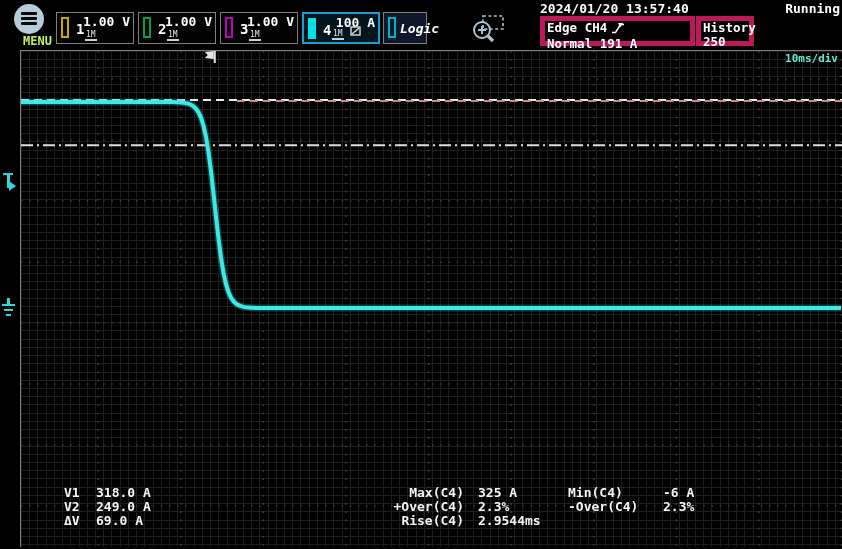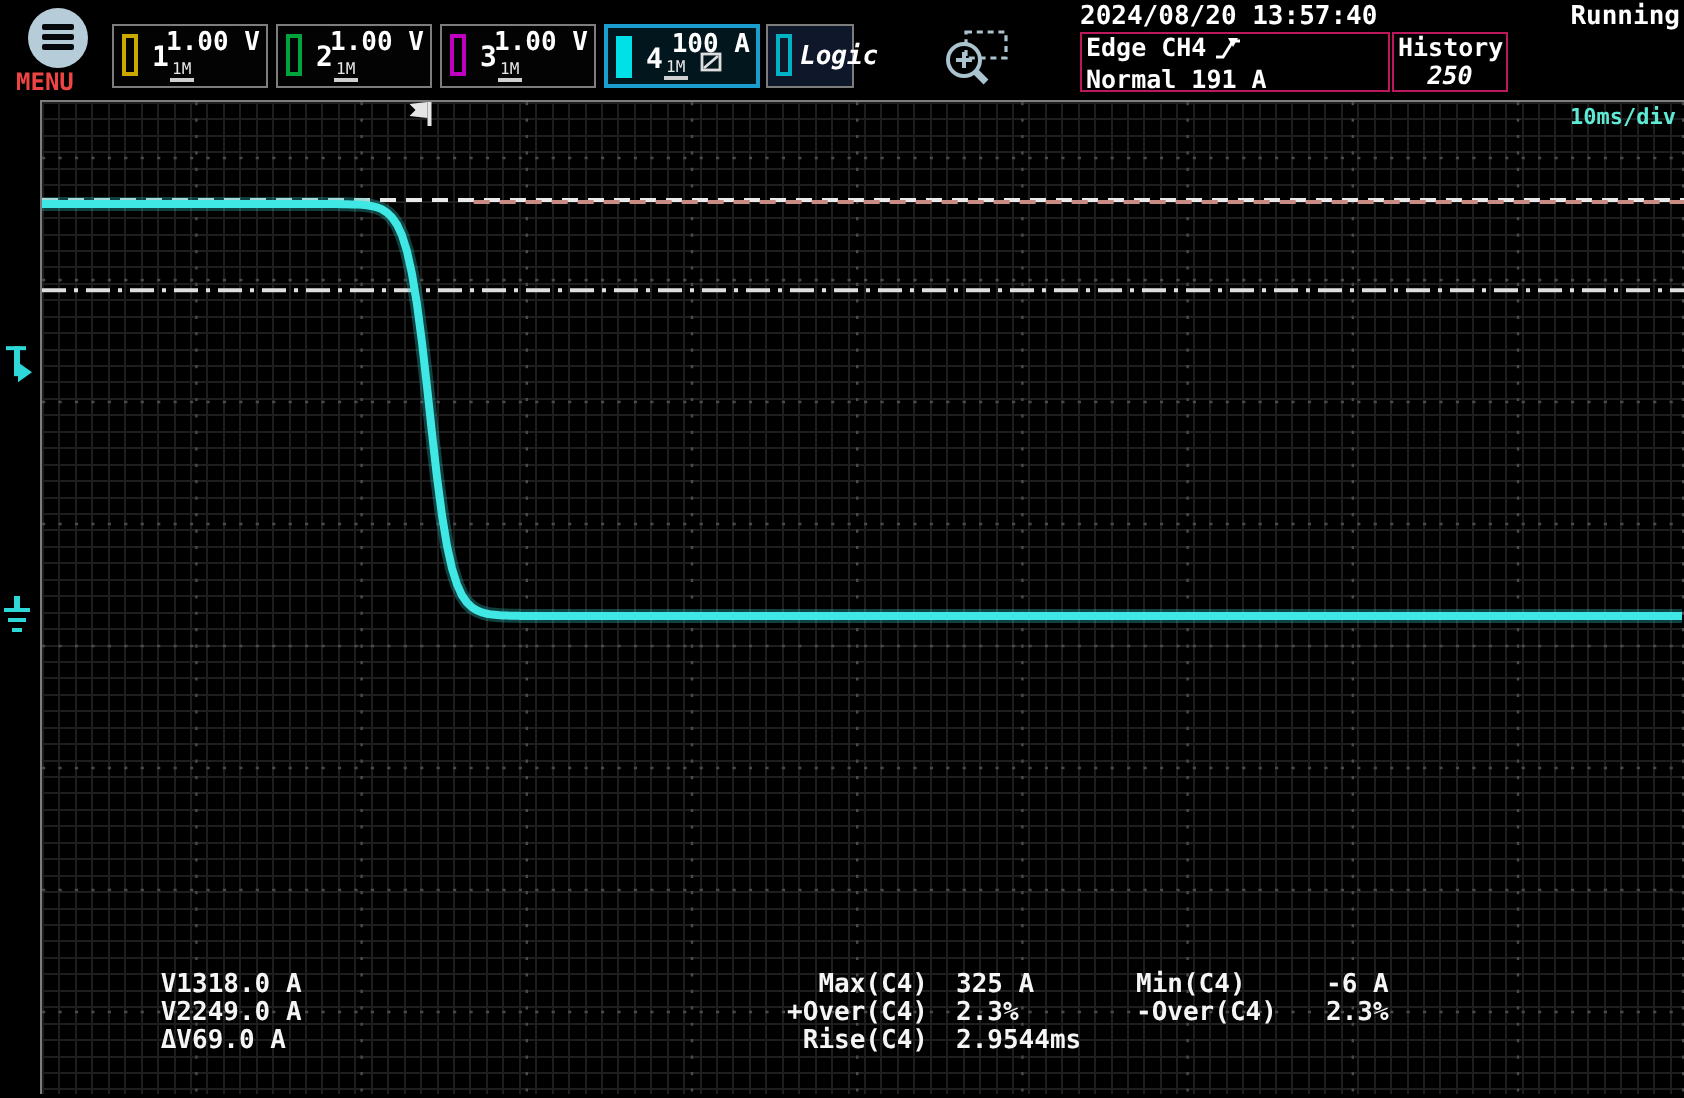--- a/index.html
+++ b/index.html
@@ -4,61 +4,61 @@
 <style>
   html,body{margin:0;padding:0;background:#000;}
   .screen{position:relative;width:842px;height:549px;background:#000;overflow:hidden;
           font-family:"DejaVu Sans Mono",monospace;color:#f0f0f0;}
   
   .menu-btn{position:absolute;left:8px;top:3px;width:44px;height:44px;cursor:pointer;}
   .menu-circle{position:absolute;left:6px;top:1px;width:30px;height:30px;border-radius:50%;
                background:#b6cdd9;}
   .menu-circle i{position:absolute;left:7px;width:16px;height:3px;background:#06090c;border-radius:1px;}
   .menu-circle i:nth-child(1){top:8px}.menu-circle i:nth-child(2){top:13px}.menu-circle i:nth-child(3){top:18px}
-  .menu-label{position:absolute;left:0;top:31px;width:44px;text-align:left;font-size:12px;
-              font-weight:bold;color:#ef4444;letter-spacing:0;}
+  .menu-label{position:absolute;left:0;top:31px;width:44px;text-align:right;font-size:12px;
+              font-weight:bold;color:#bef264;letter-spacing:0;}
   .channels{position:absolute;left:56px;top:12px;display:flex;gap:4px;}
   .chbox{position:relative;width:78px;height:32px;border:1px solid #7d7d7d;background:#030303;
          box-sizing:border-box;}
   .chbox.sel{border:2px solid #1b9ecd;background:#02161d;}
   .cbar{position:absolute;left:4px;top:4px;width:8px;height:21px;border:2px solid;box-sizing:border-box;}
   .cnum{position:absolute;left:19px;top:8px;font-size:14px;font-weight:bold;color:#fff;}
   .cval{position:absolute;right:3px;top:1px;font-size:13px;font-weight:bold;color:#fff;}
   .cimp{position:absolute;left:28px;bottom:2px;font-size:8px;line-height:8px;color:#e8e8e8;
         border-bottom:2px double #cfcfcf;padding:0 1px;}
   .cprobe{position:absolute;left:46px;bottom:2px;}
   .logicbox{position:absolute;left:383px;top:12px;width:44px;height:32px;border:1px solid #7d7d7d;
             background:#0f172a;box-sizing:border-box;font-style:italic;}
   .logicbar{position:absolute;left:4px;top:4px;width:8px;height:21px;border:2px solid #00b2c4;box-sizing:border-box;}
   .logiclabel{position:absolute;left:16px;top:8px;font-size:13px;font-weight:bold;color:#fff;}
   .zoomsearch{position:absolute;left:470px;top:13px;width:36px;height:32px;cursor:pointer;}
   .dtline{position:absolute;left:540px;top:1px;width:300px;display:flex;font-size:13px;
           font-weight:bold;color:#fff;white-space:pre;}
   .dt-trig{margin-left:9px;}
   .dt-run{margin-left:auto;}
-  .hbox{position:absolute;top:16px;border:1px solid #be185d;box-sizing:border-box;height:30px;
+  .hbox{position:absolute;top:16px;border:5px solid #be185d;box-sizing:border-box;height:30px;
         font-size:12.5px;font-weight:bold;color:#fff;line-height:14px;padding:0 2px;background:#000;}
   .trigbox{left:540px;width:155px;}
   .histbox{left:696px;width:58px;}
   .acqbox{left:755px;width:87px;}
-  .boxline2r{text-align:center;font-style:italic;}
+  .boxline2r{text-align:left;}
   .edgeicon{display:inline-block;vertical-align:-2px;margin-left:4px;}
   
   .leftmargin{position:absolute;left:0;top:48px;width:20px;height:501px;background:#000;}
   .grid{position:absolute;left:20px;top:50px;width:821px;height:496px;
         border-left:1px solid #7d7d7d;border-top:1px solid #7d7d7d;box-sizing:content-box;
         background-image:
           repeating-linear-gradient(to right,#1e1e1e 0 1px,transparent 1px 8.22px),
           repeating-linear-gradient(to bottom,#1e1e1e 0 1px,transparent 1px 8.22px);}
   .grid svg{position:absolute;left:0;top:0;}
   .timebase{position:absolute;right:4px;top:52px;font-size:11px;font-weight:bold;color:#5eead4;}
   
   .meas{position:absolute;font-size:13px;font-weight:bold;color:#f5f5f5;line-height:14px;}
   .meas .row{display:flex;white-space:pre;}
-  .cursorblock{left:64px;top:486px;text-align:right;}
+  .cursorblock{left:64px;top:486px;}
   .cursorblock .mlabel{width:32px;}
   .col1{left:358px;top:486px;}
   .col1 .mlabel{width:80px;text-align:right;padding-left:26px;}
   .col1 .mvalue{margin-left:14px;}
   .col2{left:568px;top:486px;}
   .col2 .mlabel{width:89px;}
   .col2 .mvalue{margin-left:6px;}
 </style>
 </head>
 <body>
@@ -114,21 +114,21 @@
     <svg width="36" height="32" viewBox="0 0 36 32">
       <rect x="13" y="3" width="20" height="13" fill="none" stroke="#a9c3cf" stroke-width="1.6" stroke-dasharray="3 2.4"></rect>
       <circle cx="12" cy="17" r="8" fill="none" stroke="#a9c3cf" stroke-width="2"></circle>
       <line x1="8" y1="17" x2="16" y2="17" stroke="#a9c3cf" stroke-width="2"></line>
       <line x1="12" y1="13" x2="12" y2="21" stroke="#a9c3cf" stroke-width="2"></line>
       <line x1="18" y1="23" x2="23" y2="28" stroke="#a9c3cf" stroke-width="3.4"></line>
     </svg>
   </div>
 
   <div class="dtline">
-    <span>2024/08/20 13:57:40</span>
+    <span>2024/01/20 13:57:40</span>
     <span class="dt-run">Running</span>
   </div>
 
   <div class="hbox trigbox">
     <div><span>Edge CH4</span><span class="edgeicon"><svg width="14" height="12" viewBox="0 0 14 12">
             <path d="M1 10.5 H4.5 L9.5 2.5 H13" fill="none" stroke="#fff" stroke-width="1.5"></path>
             <polygon points="7,1 12,1 9.5,5.5" fill="#fff"></polygon>
           </svg></span></div>
     <div>Normal 191 A</div>
   </div>

